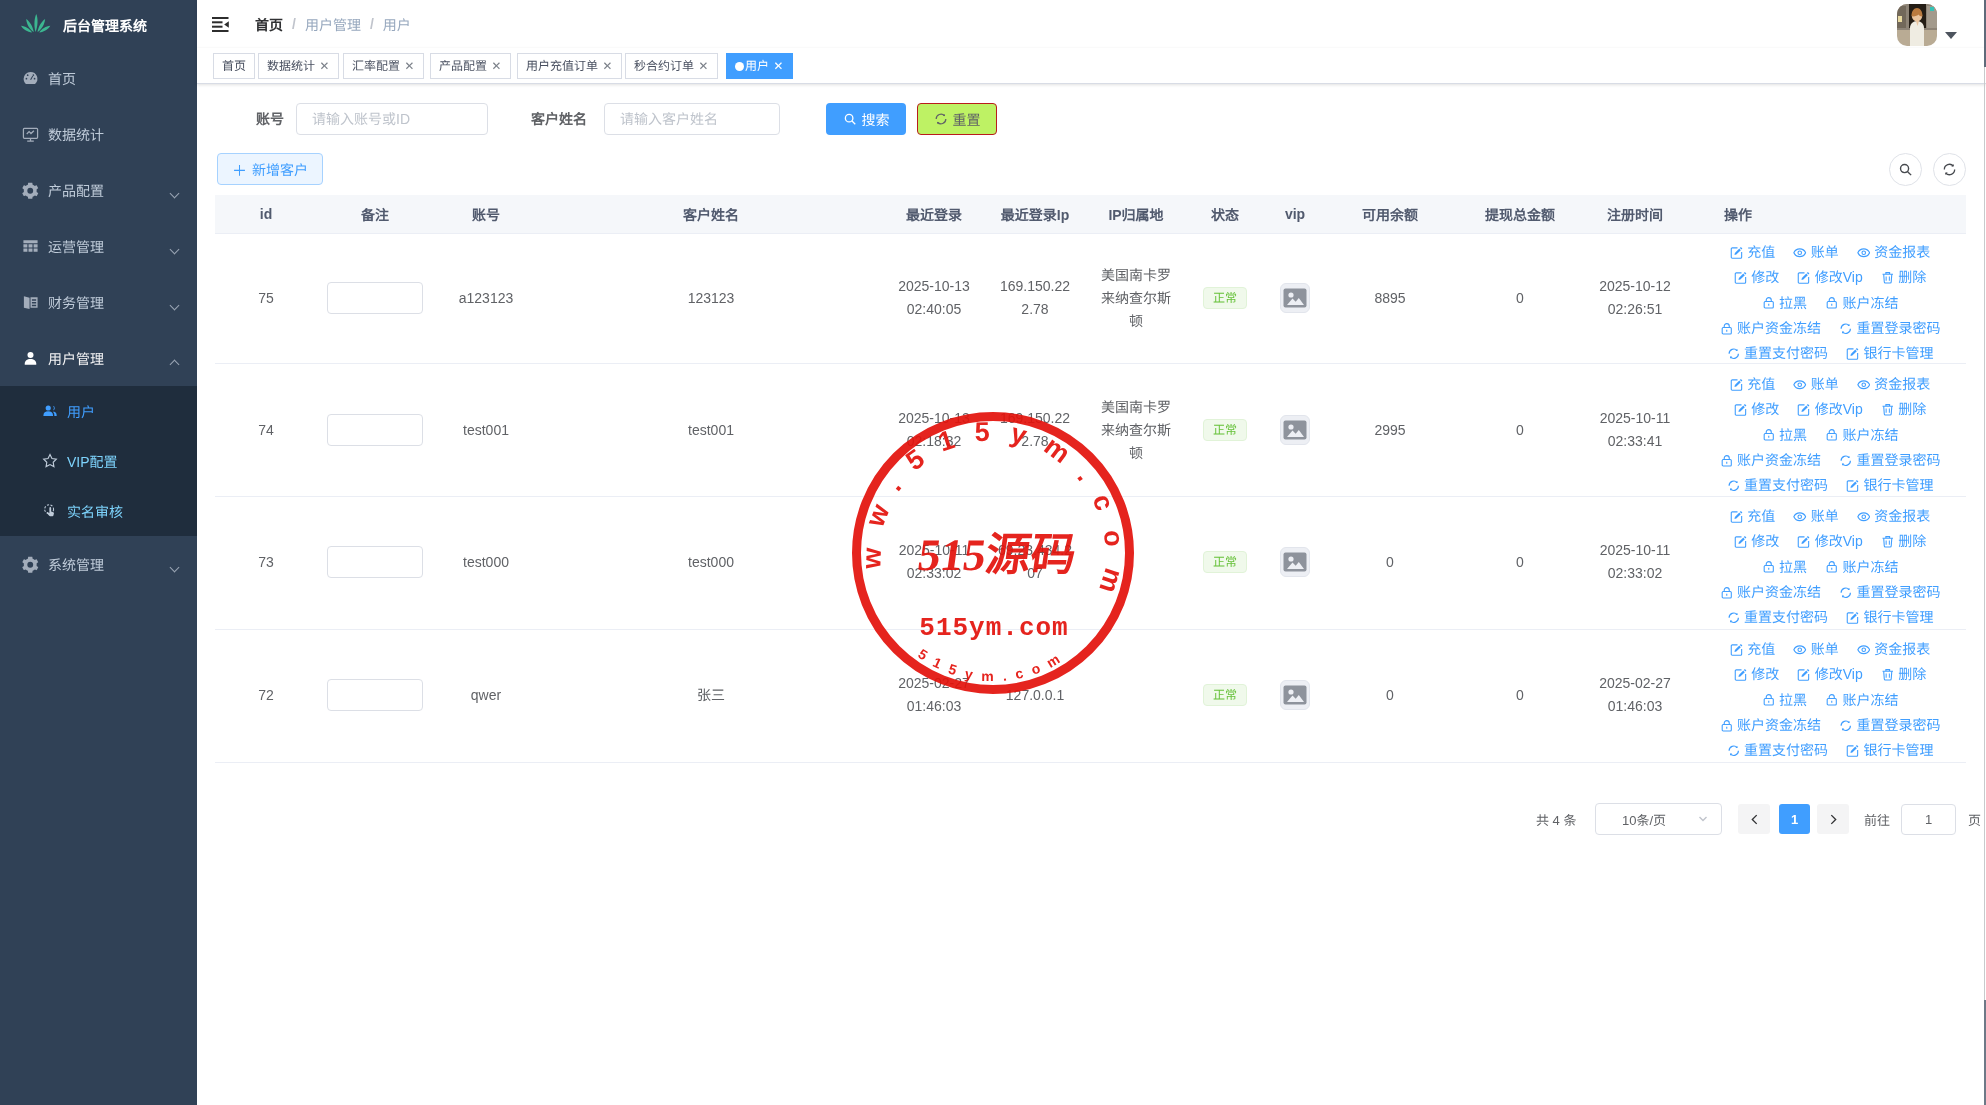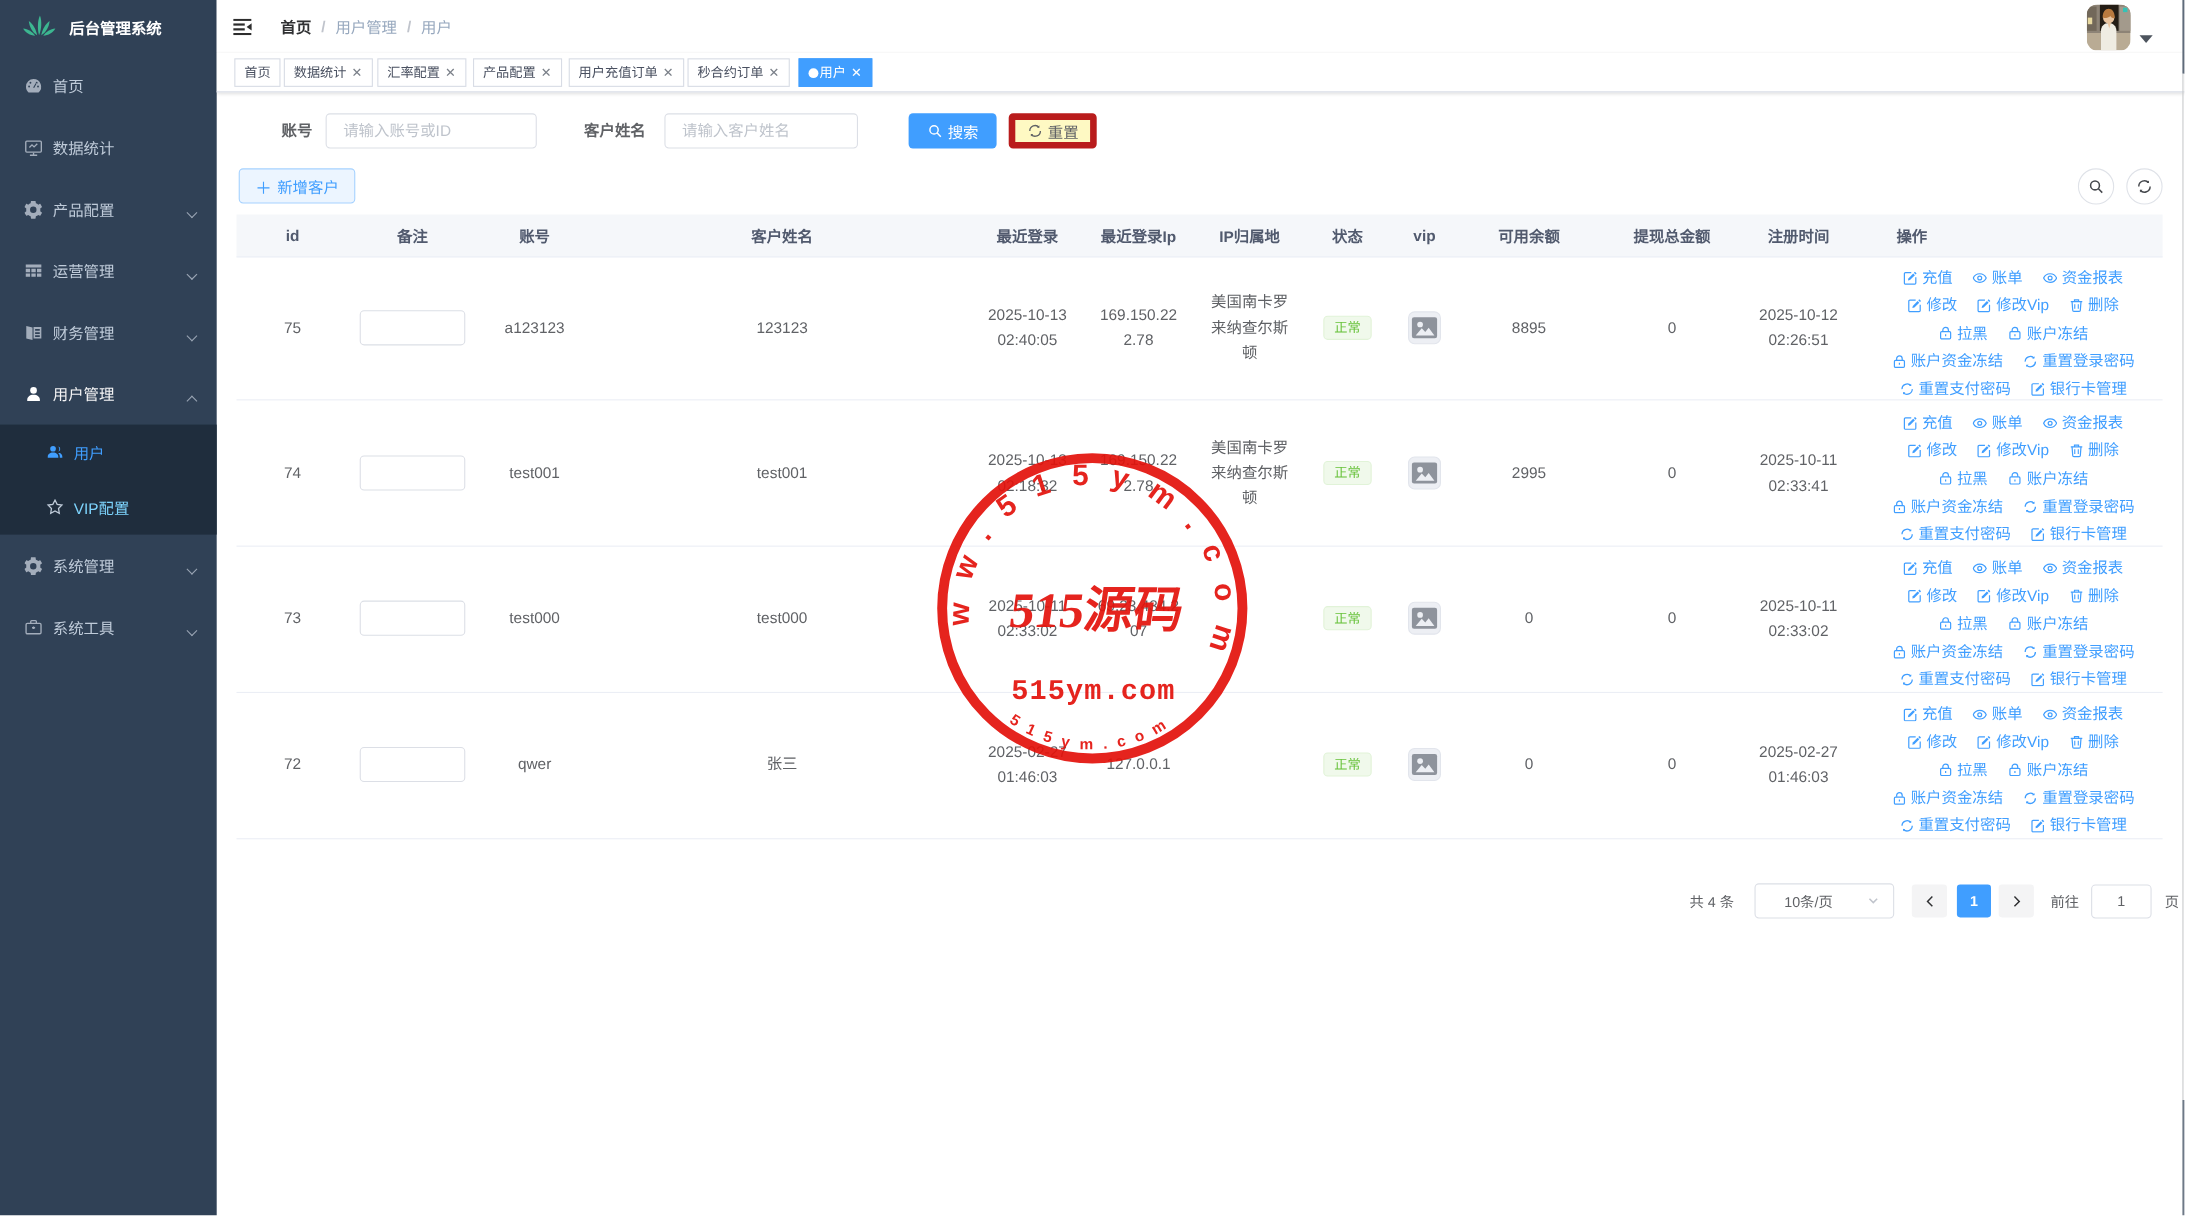--- a/index.html
+++ b/index.html
@@ -32,21 +32,21 @@
 .tab{position:absolute;top:5px;height:26px;line-height:24px;border:1px solid #d8dce5;background:#fff;color:#495060;font-size:12px;padding:0 8px;white-space:nowrap}
 .tab .x{display:inline-block;margin-left:4px;color:#7b8089;font-size:13px;transform:scale(.9)}
 .tab.on{background:#409eff;border-color:#409eff;color:#fff}
 .tab.on .x{color:#fff}
 .tab .dot{display:inline-block;width:9px;height:9px;border-radius:50%;background:#fff;margin-right:1px;position:relative;top:1px}
 
 .flab{position:absolute;font-weight:bold;color:#606266;font-size:14px;height:32px;line-height:32px}
 .inp{position:absolute;height:32px;border:1px solid #dcdfe6;border-radius:4px;background:#fff;line-height:30px;padding-left:15px;color:#bfc4cc;font-size:14px}
 .btn{position:absolute;height:32px;border-radius:4px;font-size:14px;display:flex;align-items:center;justify-content:center;white-space:nowrap}
 .btn.prim{background:#409eff;color:#fff}
-.btn.plain{background:#fef9c3;border:6px solid #b91c1c;color:#606266}
+.btn.plain{background:#bef264;border:1px solid #b91c1c;color:#606266}
 .btn.lite{background:#ecf5ff;border:1px solid #a6d2ff;color:#409eff}
 .cbtn{position:absolute;width:33px;height:33px;border-radius:50%;border:1px solid #dfe2e8;background:#fff;display:flex;align-items:center;justify-content:center}
 
 #thead{position:absolute;left:215px;top:195px;width:1751px;height:39px;background:#f5f7fa}
 .hc{position:absolute;top:214px;transform:translate(-50%,-50%);font-weight:bold;color:#515a6e;font-size:14px;white-space:nowrap}
 .sep{position:absolute;left:215px;width:1751px;height:1px;background:#ebeef5}
 .cell{position:absolute;transform:translate(-50%,-50%);text-align:center;line-height:23px;font-size:14px;color:#606266;white-space:nowrap}
 .binp{position:absolute;width:96px;height:32px;border:1px solid #dcdfe6;border-radius:4px;background:#fff;transform:translate(-50%,-50%)}
 .tag{position:absolute;transform:translate(-50%,-50%);width:44px;height:22px;line-height:20px;text-align:center;background:#f0f9eb;border:1px solid #e1f3d8;border-radius:4px;color:#67c23a;font-size:12px}
 .vipb{position:absolute;transform:translate(-50%,-50%);width:30px;height:30px;border-radius:6px;background:#edeff4;border:1px solid #e2e5ec;display:flex;align-items:center;justify-content:center}
@@ -129,29 +129,28 @@
       </svg>用户管理<span class="car up"></span></div>
   <div class="sub">
     <div class="smi on"><svg class="ic" viewBox="0 0 18 18" fill="#409eff">
           <circle cx="7" cy="5.6" r="2.9"></circle>
           <path d="M7 9.4c-3.2 0-5.4 1.8-5.4 4.3v1h10.8v-1c0-2.5-2.2-4.3-5.4-4.3Z"></path>
           <path d="M12.2 8.5a2.7 2.7 0 0 0 0-5.3 3.9 3.9 0 0 1 0 5.3Zm1.6 1.3c1.7.7 2.7 2 2.7 3.9v1h-2.6v-1c0-1.6-.6-2.9-1.7-3.8.6-.1 1.1-.1 1.6-.1Z"></path>
         </svg>用户</div>
     <div class="smi"><svg class="ic" viewBox="0 0 18 18" fill="none" stroke="#bfcbd9" stroke-width="1.3">
           <path d="M9 1.8l2.2 4.4 4.9.7-3.5 3.5.8 4.9L9 13l-4.4 2.3.8-4.9L1.9 6.9l4.9-.7Z"></path>
         </svg>VIP配置</div>
+    <div class="smi"><svg class="ic" viewBox="0 0 18 18">
+          <circle cx="8" cy="7" r="5" fill="none" stroke="#bfcbd9" stroke-width="1.2" stroke-dasharray="2.4 1.7"></circle>
+          <path d="M9.3 4.6c.55 0 1 .45 1 1v4.1l2.3.65c.6.17.95.78.8 1.38l-.55 2.2c-.12.5-.57.85-1.08.85H9.1c-.37 0-.73-.15-.98-.42L5.6 11.6c-.33-.36-.3-.92.07-1.24.3-.27.76-.28 1.08-.03l1.55 1.2V5.6c0-.55.45-1 1-1Z" fill="#bfcbd9"></path>
+        </svg>实名审核</div>
   </div>
   <div class="mi"><svg class="ic" viewBox="0 0 18 18" fill="#a3adbb">
         <path d="M15.9 10.4c.1-.5.1-.9.1-1.4s0-.9-.1-1.4l1.6-1.2c.2-.1.2-.3.1-.5l-1.5-2.6c-.1-.2-.3-.2-.5-.2L14 3.9a6.6 6.6 0 0 0-2.4-1.4L11.3.5c0-.2-.2-.3-.4-.3H7.1c-.2 0-.4.1-.4.3l-.3 2A6.6 6.6 0 0 0 4 3.9l-1.6-.8c-.2-.1-.4 0-.5.2L.4 5.9c-.1.2-.1.4.1.5l1.6 1.2C2 8.1 2 8.5 2 9s0 .9.1 1.4L.5 11.6c-.2.1-.2.3-.1.5l1.5 2.6c.1.2.3.2.5.2l1.6-.8c.7.6 1.5 1 2.4 1.4l.3 2c0 .2.2.3.4.3h3.8c.2 0 .4-.1.4-.3l.3-2c.9-.3 1.7-.8 2.4-1.4l1.6.8c.2.1.4 0 .5-.2l1.5-2.6c.1-.2.1-.4-.1-.5l-1.6-1.2ZM9 12.2A3.2 3.2 0 1 1 9 5.8a3.2 3.2 0 0 1 0 6.4Z" transform="translate(0 .5) scale(.97)"></path>
       </svg>系统管理<span class="car"></span></div>
-  <div class="mi"><svg class="ic" viewBox="0 0 18 18" fill="none" stroke="#a3adbb" stroke-width="1.3">
-        <rect x="1.8" y="5" width="14.4" height="10" rx="1.2"></rect>
-        <path d="M6.3 4.8V3.2c0-.5.4-.9.9-.9h3.6c.5 0 .9.4.9.9v1.6"></path>
-        <path d="M7.5 9.2h3M9 8v2.4"></path>
-      </svg>系统工具<span class="car"></span></div>
 </div>
 <div id="nav">
   <svg style="position:absolute;left:15px;top:17px" width="17" height="15" viewBox="0 0 17 15" fill="#2d2d2d">
       <rect x="0" y="0" width="16.5" height="2"></rect>
       <rect x="0" y="4.3" width="10.5" height="2"></rect>
       <rect x="0" y="8.7" width="10.5" height="2"></rect>
       <rect x="0" y="13" width="16.5" height="2"></rect>
       <path d="M16.8 4.2v6.6L12.2 7.5Z"></path>
     </svg>
   <div class="bc" style="left:58px">

